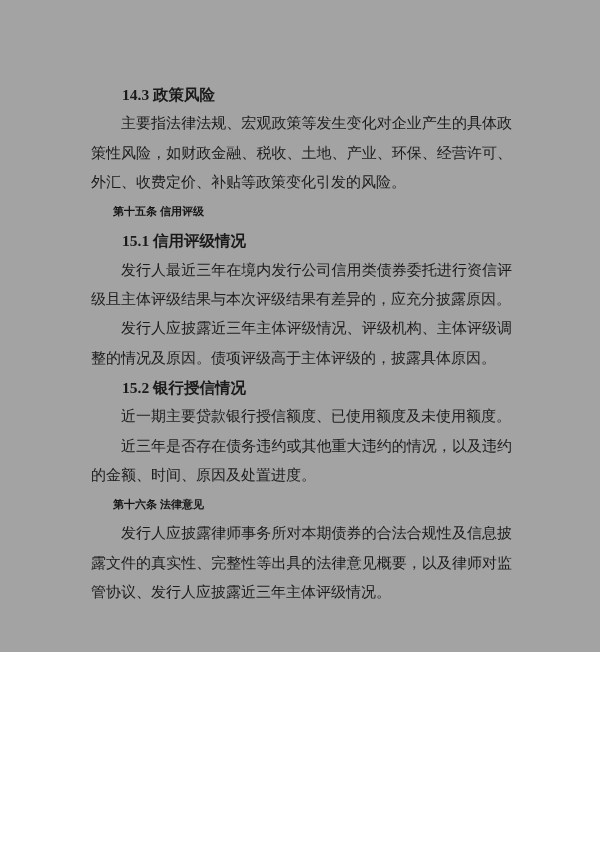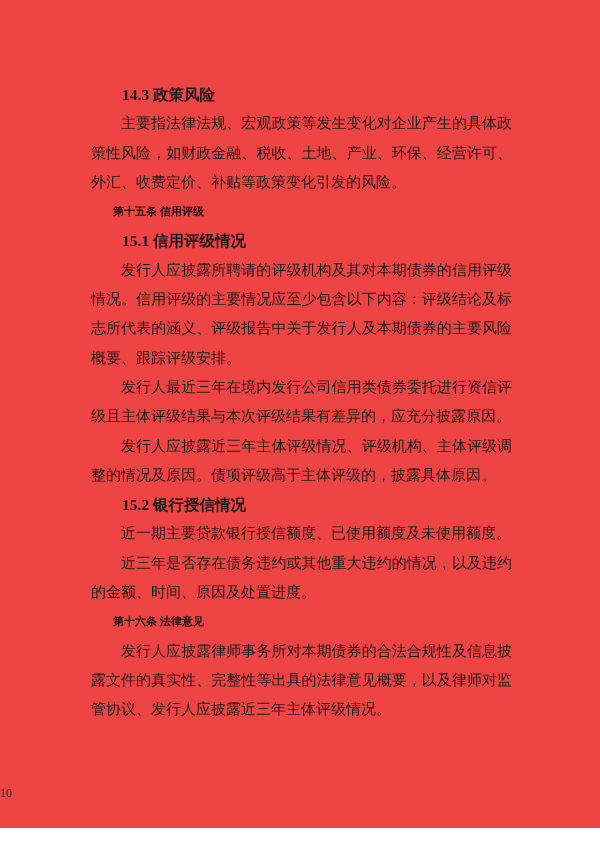--- a/index.html
+++ b/index.html
@@ -3,22 +3,22 @@
 <meta charset="utf-8">
 <style>
   html, body {
     margin: 0;
     padding: 0;
     background: #ffffff;
   }
   .page {
     position: relative;
     width: 600px;
-    height: 828px;
-    background: #ef4444;
+    height: 652px;
+    background: #a3a3a3;
     overflow: hidden;
     font-family: "Liberation Serif", serif;
   }
   .content {
     position: absolute;
     left: 91px;
     top: 80px;
     width: 421px;
     font-size: 15px;
     line-height: 29.3px;
@@ -60,21 +60,20 @@
 </style>
 </head>
 <body>
 
 <div class="page">
   <div class="content">
     <h3>14.3 政策风险</h3>
     <p>主要指法律法规、宏观政策等发生变化对企业产生的具体政策性风险，如财政金融、税收、土地、产业、环保、经营许可、外汇、收费定价、补贴等政策变化引发的风险。</p>
     <h2>第十五条 信用评级</h2>
     <h3>15.1 信用评级情况</h3>
-    <p>发行人应披露所聘请的评级机构及其对本期债券的信用评级情况。信用评级的主要情况应至少包含以下内容：评级结论及标志所代表的涵义、评级报告中关于发行人及本期债券的主要风险概要、跟踪评级安排。</p>
     <p>发行人最近三年在境内发行公司信用类债券委托进行资信评级且主体评级结果与本次评级结果有差异的，应充分披露原因。</p>
     <p>发行人应披露近三年主体评级情况、评级机构、主体评级调整的情况及原因。债项评级高于主体评级的，披露具体原因。</p>
     <h3>15.2 银行授信情况</h3>
     <p>近一期主要贷款银行授信额度、已使用额度及未使用额度。</p>
     <p>近三年是否存在债务违约或其他重大违约的情况，以及违约的金额、时间、原因及处置进度。</p>
     <h2>第十六条 法律意见</h2>
     <p>发行人应披露律师事务所对本期债券的合法合规性及信息披露文件的真实性、完整性等出具的法律意见概要，以及律师对监管协议、发行人应披露近三年主体评级情况。</p>
   </div>
   <div class="page-number">10</div>
 </div>

